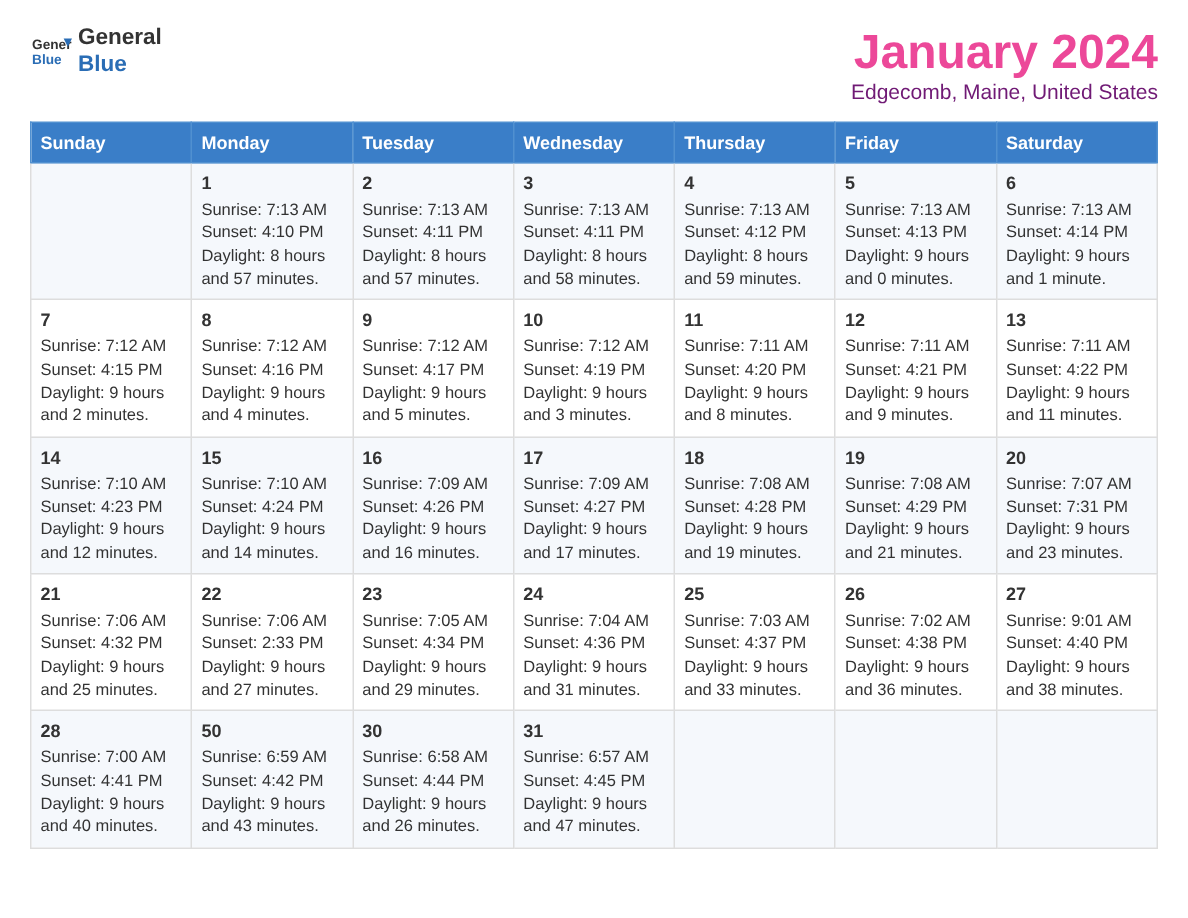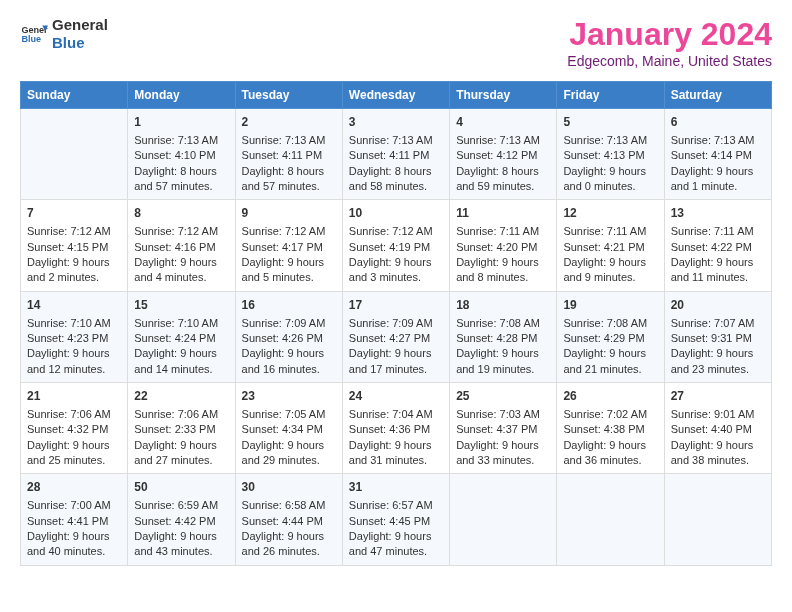--- a/index.html
+++ b/index.html
@@ -247,21 +247,21 @@
         <td>
           <span class="day-number">19</span>
           <div>Sunrise: 7:08 AM</div>
           <div>Sunset: 4:29 PM</div>
           <div>Daylight: 9 hours</div>
           <div>and 21 minutes.</div>
         </td>
         <td>
           <span class="day-number">20</span>
           <div>Sunrise: 7:07 AM</div>
-          <div>Sunset: 9:31 PM</div>
+          <div>Sunset: 7:31 PM</div>
           <div>Daylight: 9 hours</div>
           <div>and 23 minutes.</div>
         </td>
       </tr>
       <tr>
         <td>
           <span class="day-number">21</span>
           <div>Sunrise: 7:06 AM</div>
           <div>Sunset: 4:32 PM</div>
           <div>Daylight: 9 hours</div>

